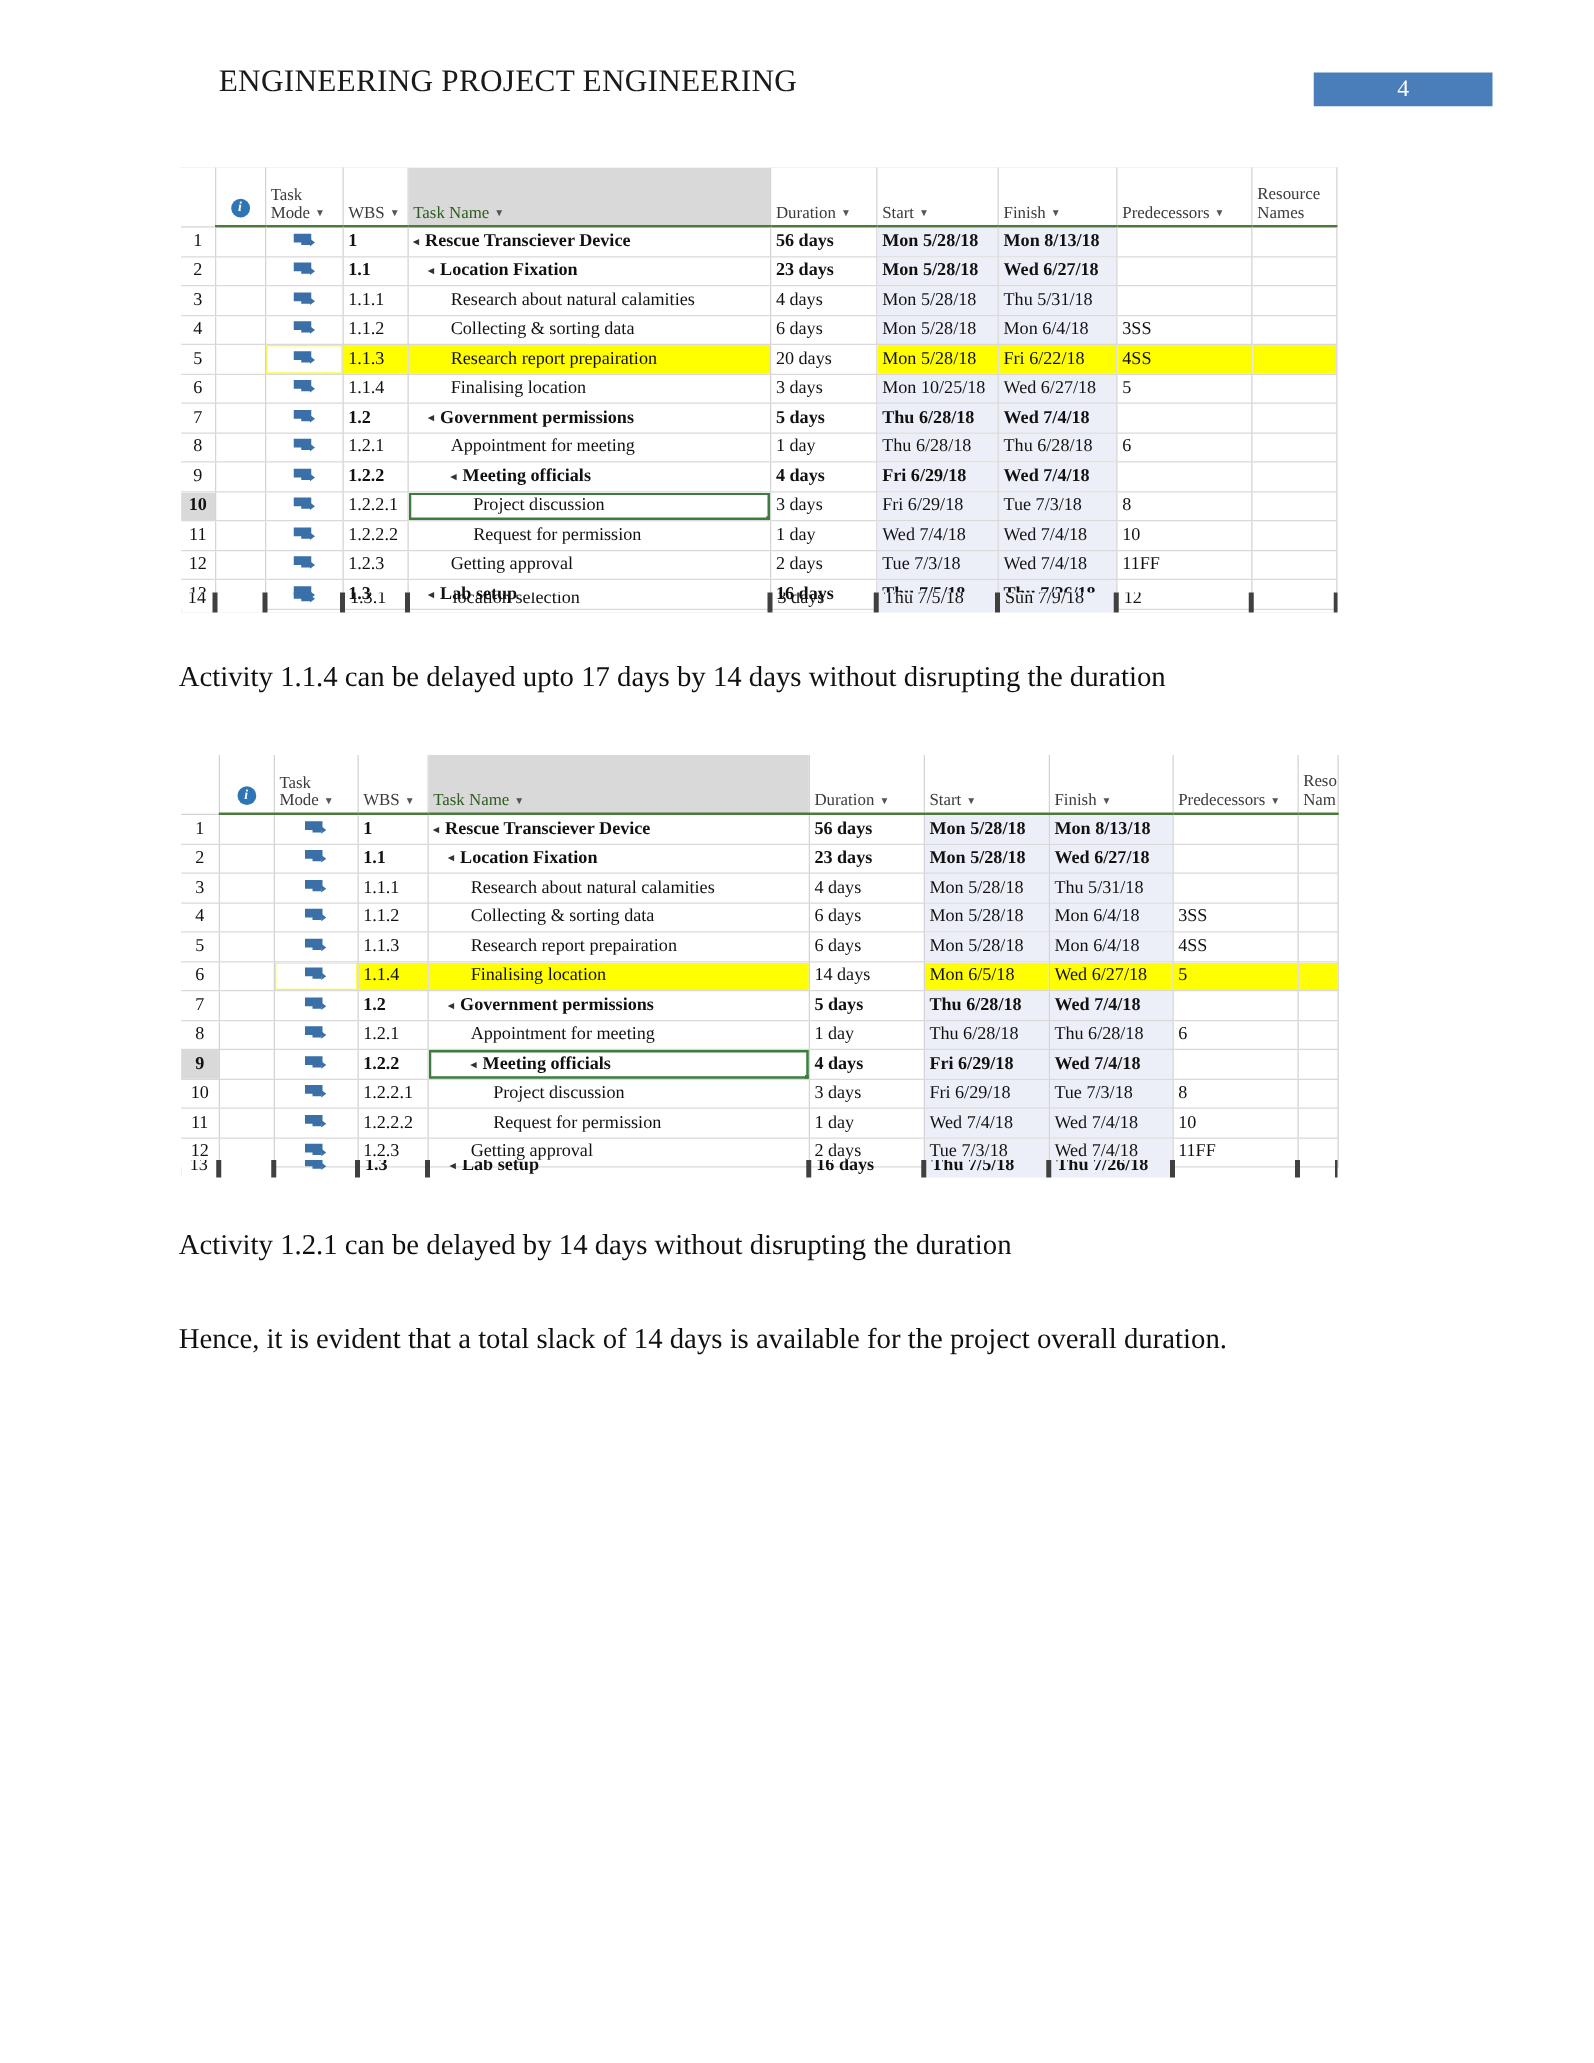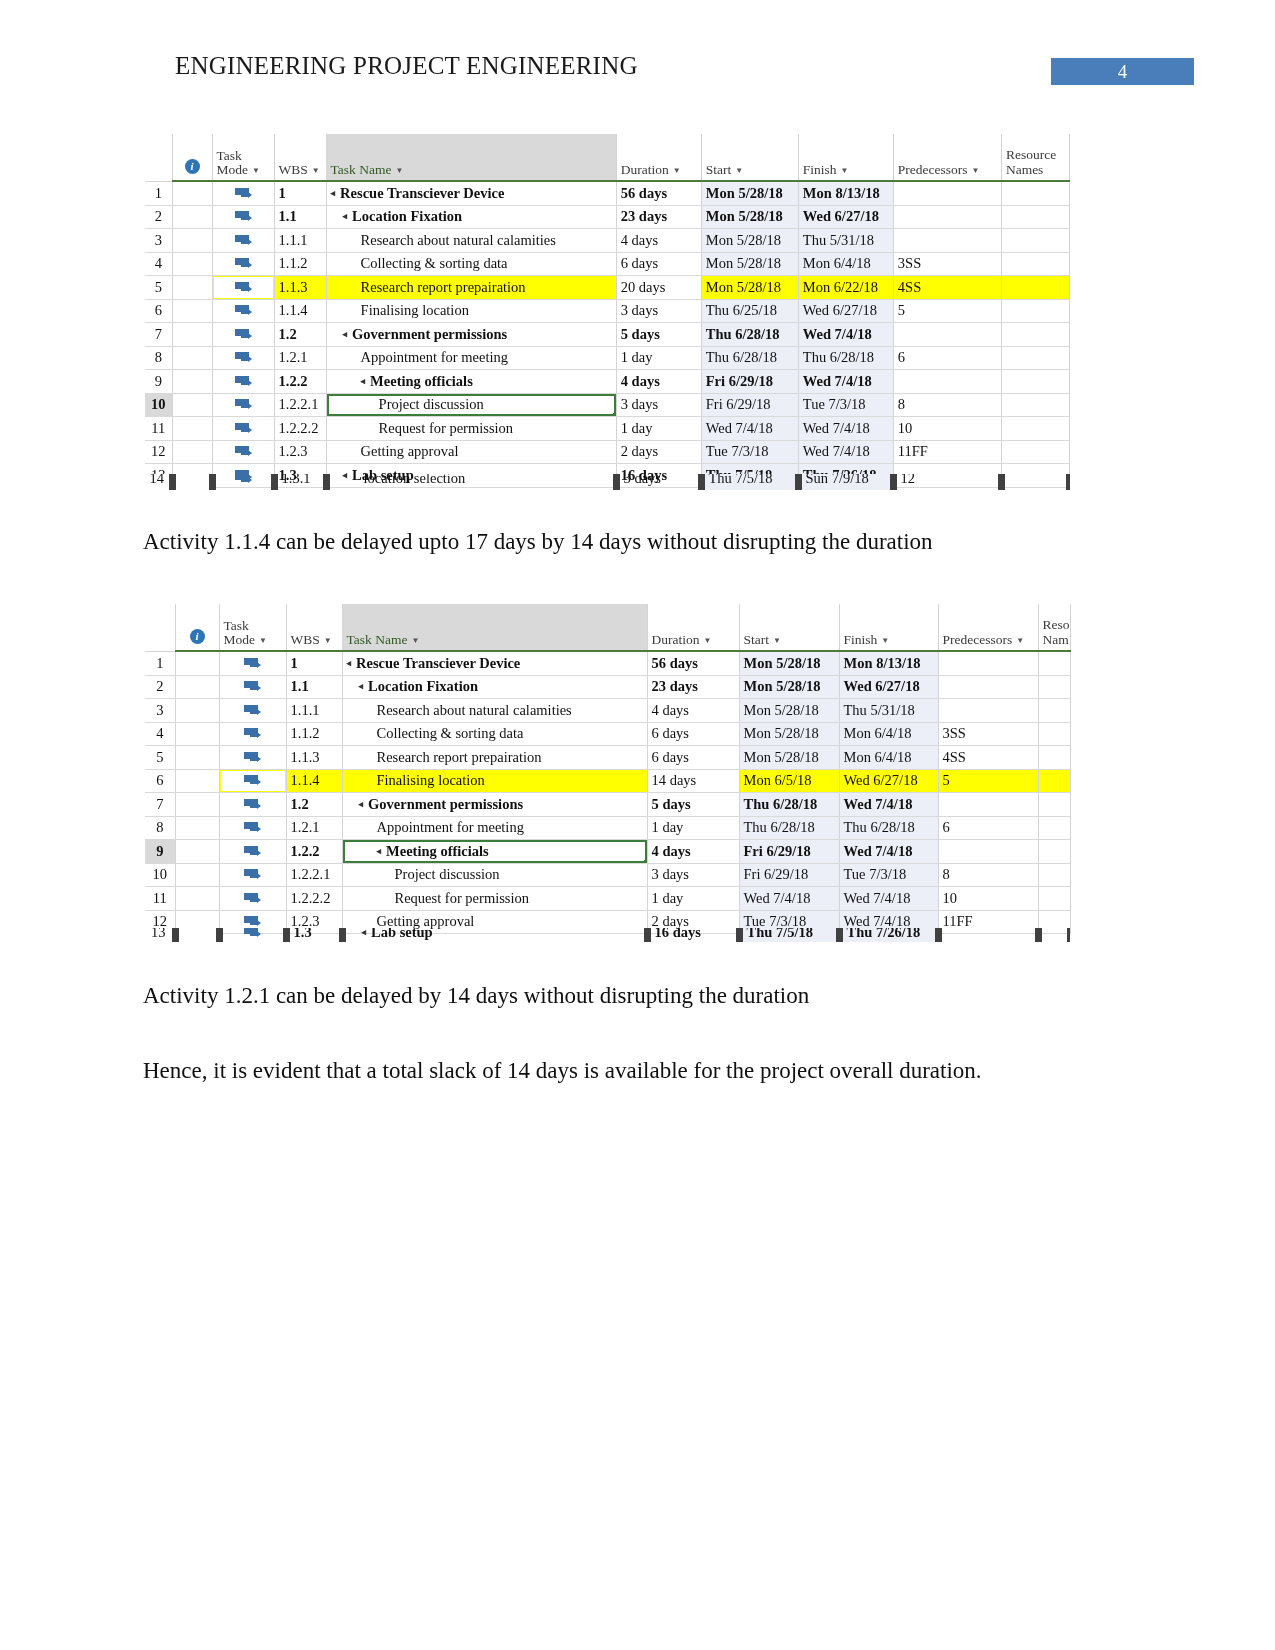--- a/index.html
+++ b/index.html
@@ -234,21 +234,21 @@
   }
   #clip-one { left: 145px; top: 474px; width: 925px; height: 16px; }
   #clip-two { left: 145px; top: 928px; width: 925px; height: 14px; }
   .clip-wrap table {
     border-collapse: collapse;
     table-layout: fixed;
     width: 925px;
     margin-top: -7px;
   }
   .clip-wrap td {
-    border-right: 7px solid #404040;
+    border-right: 4px solid #404040;
     border-bottom: 1px solid #d9d9d9;
     font-size: 14.5px;
     color: #111111;
     height: 22.5px;
     padding: 0 4px;
     white-space: nowrap;
     overflow: hidden;
   }
 
   
@@ -426,36 +426,36 @@
         <td class="c-indicator"></td>
         <td class="c-mode"><span class="mode-icon"><span class="bar"></span><span class="arrow"></span></span></td>
         <td class="c-wbs">1.1.3</td>
         <td class="c-name">
           <div class="name-wrap ind2">
             <span>Research report prepairation</span>
           </div>
         </td>
         <td class="c-dur">20 days</td>
         <td class="c-start">Mon 5/28/18</td>
-        <td class="c-finish">Mon 6/22/18</td>
+        <td class="c-finish">Fri 6/22/18</td>
         <td class="c-pred">4SS</td>
         <td class="c-res"></td>
       </tr>
       <tr>
         <td class="c-rownum">6</td>
         <td class="c-indicator"></td>
         <td class="c-mode"><span class="mode-icon"><span class="bar"></span><span class="arrow"></span></span></td>
         <td class="c-wbs">1.1.4</td>
         <td class="c-name">
           <div class="name-wrap ind2">
             <span>Finalising location</span>
           </div>
         </td>
         <td class="c-dur">3 days</td>
-        <td class="c-start">Thu 6/25/18</td>
+        <td class="c-start">Mon 10/25/18</td>
         <td class="c-finish">Wed 6/27/18</td>
         <td class="c-pred">5</td>
         <td class="c-res"></td>
       </tr>
       <tr class="summary">
         <td class="c-rownum">7</td>
         <td class="c-indicator"></td>
         <td class="c-mode"><span class="mode-icon"><span class="bar"></span><span class="arrow"></span></span></td>
         <td class="c-wbs">1.2</td>
         <td class="c-name">

